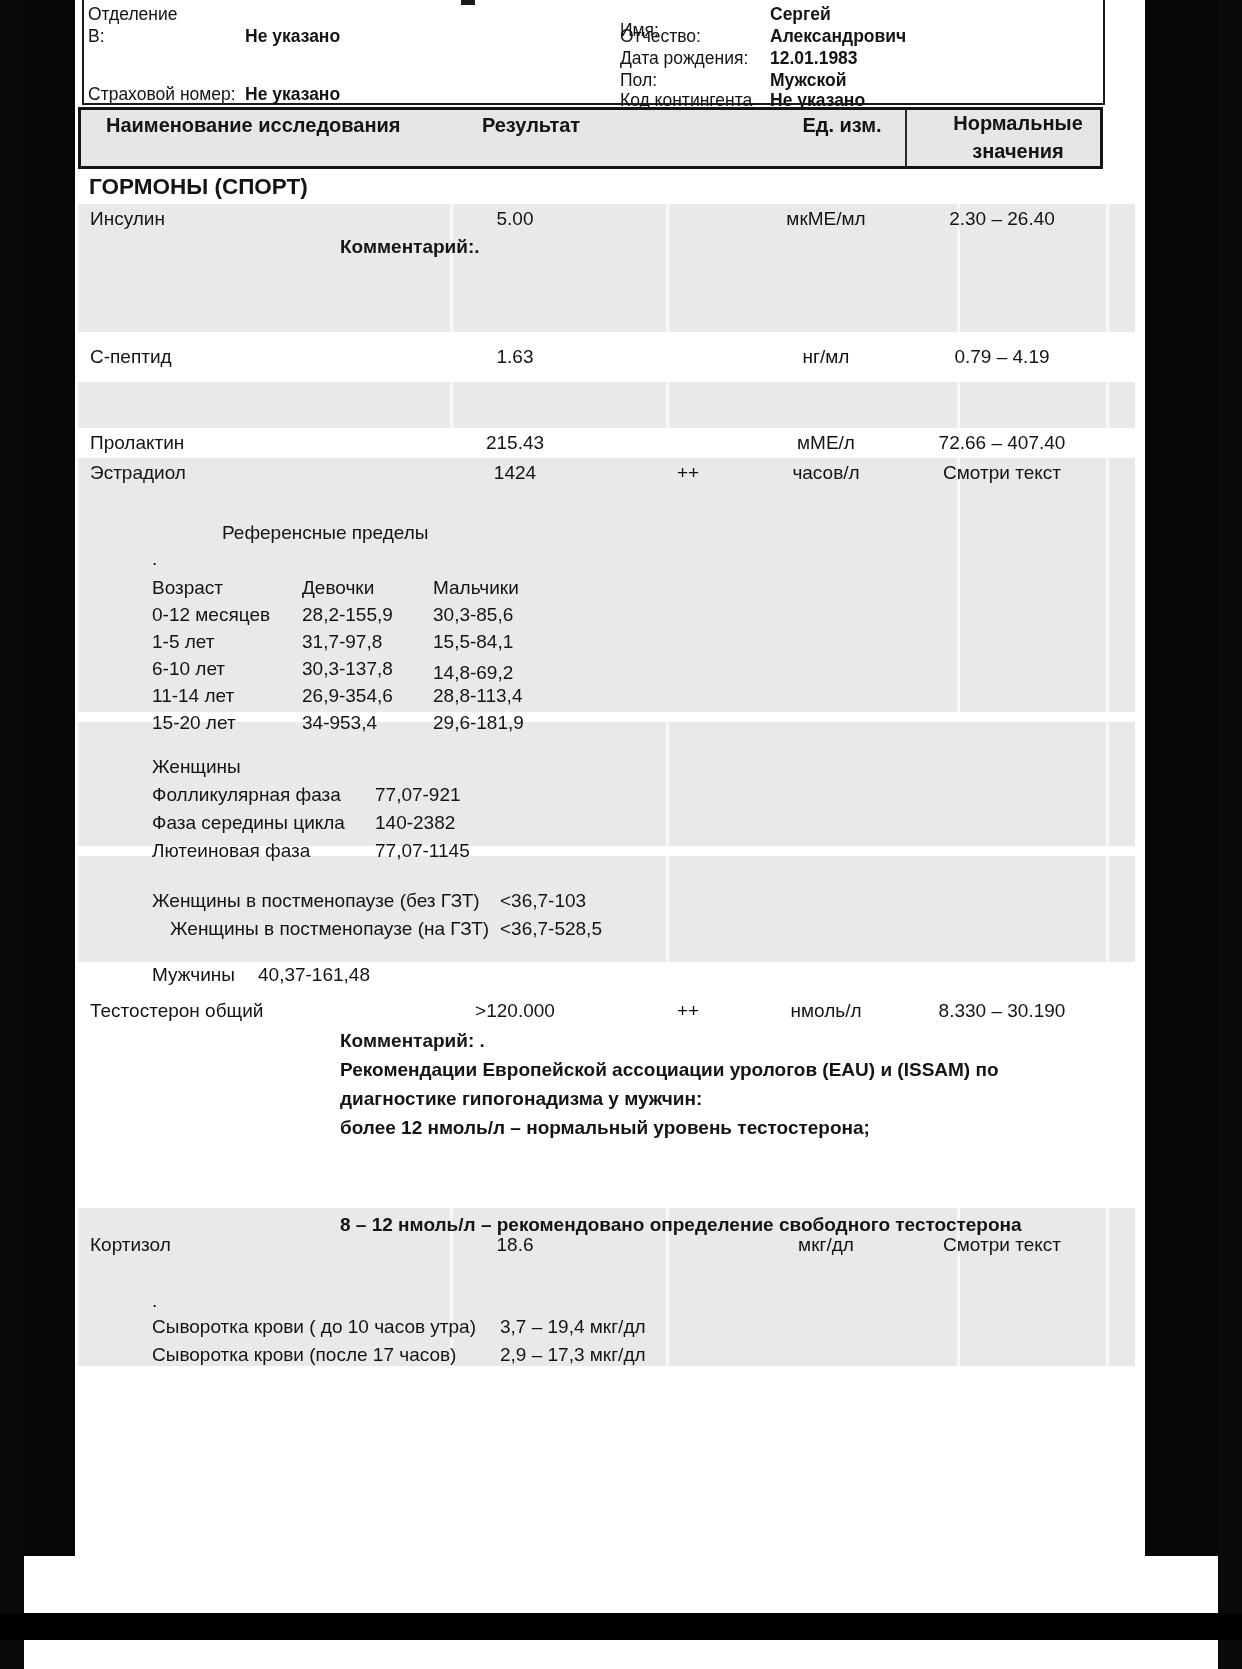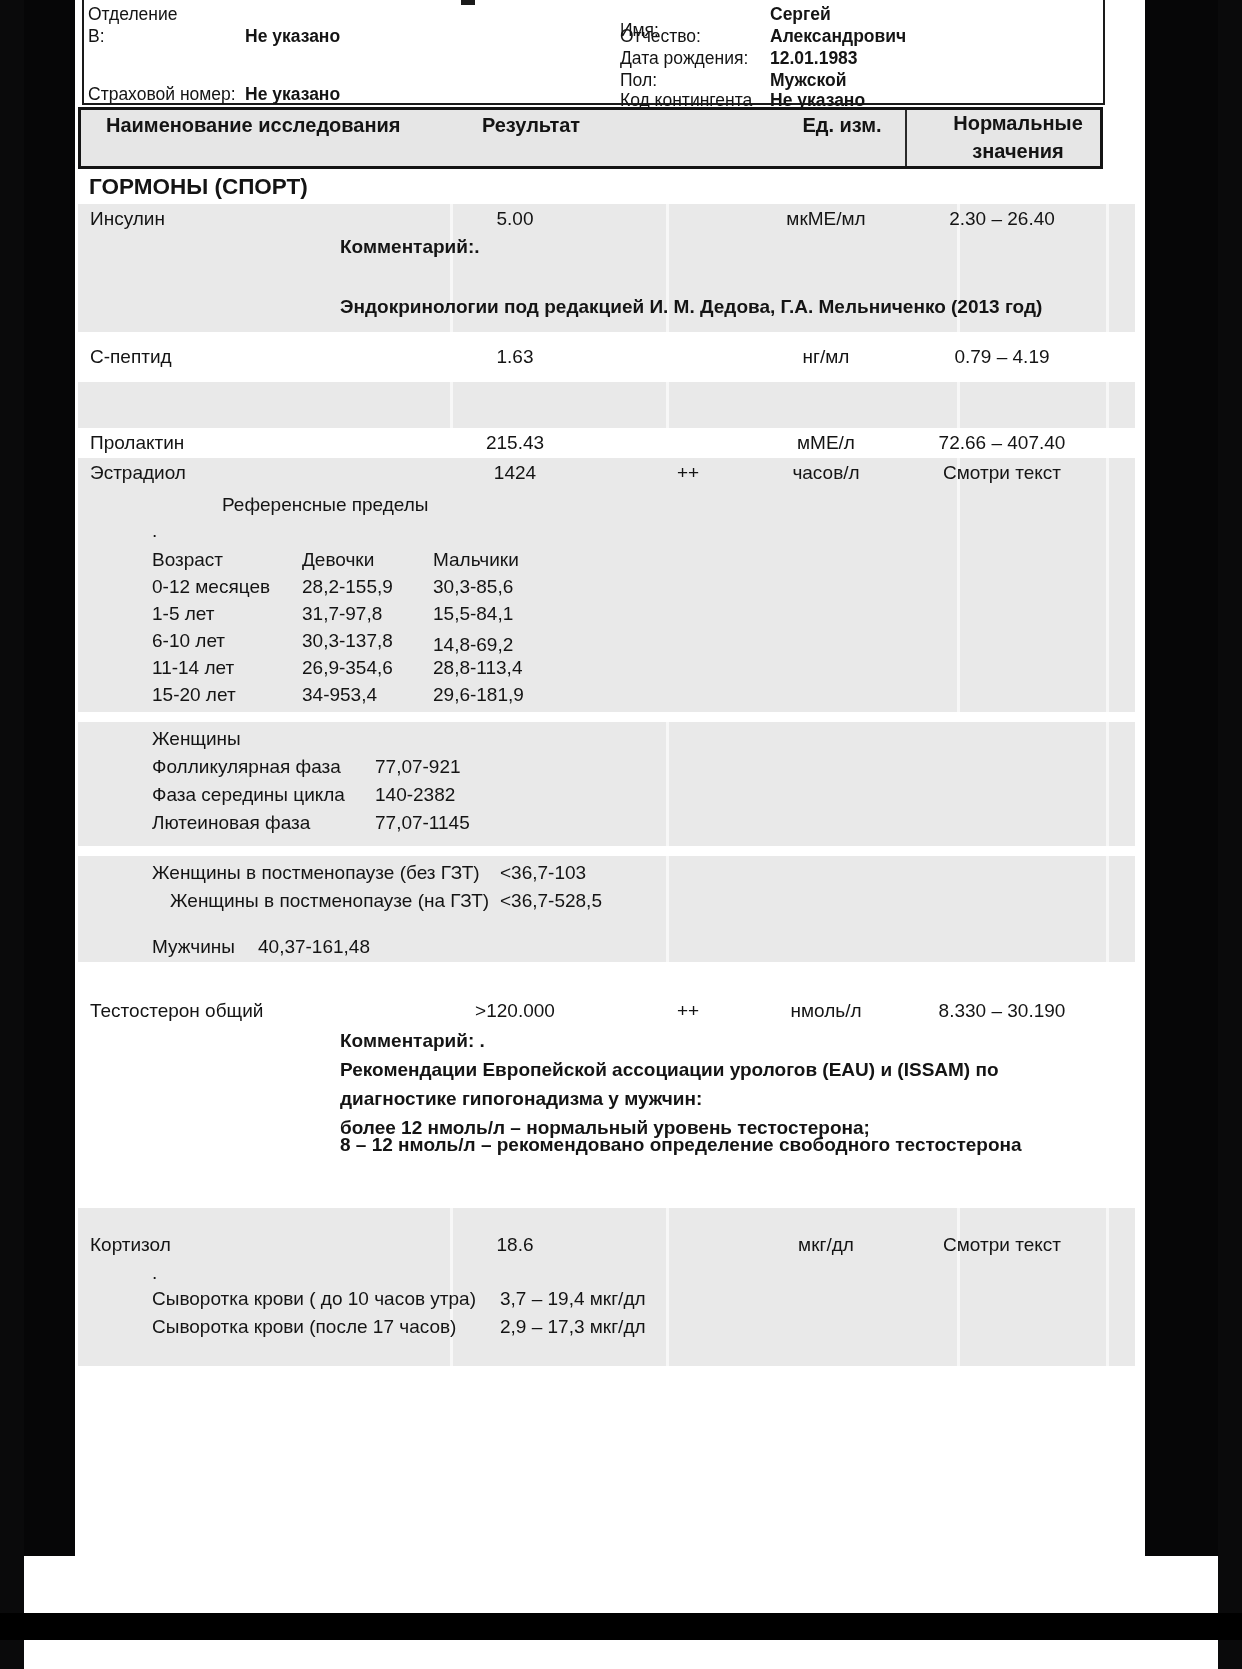--- a/index.html
+++ b/index.html
@@ -34,21 +34,21 @@
   .lab-row{position:absolute;left:0;width:1070px;height:28px;font-size:19px;white-space:nowrap;}
   .nm{position:absolute;left:15px;}
   .c-res{position:absolute;left:340px;width:200px;text-align:center;}
   .c-flag{position:absolute;left:573px;width:80px;text-align:center;}
   .c-unit{position:absolute;left:671px;width:160px;text-align:center;}
   .c-norm{position:absolute;left:817px;width:220px;text-align:center;}
 
   .section-title{position:absolute;left:14px;top:174px;font-size:22.5px;font-weight:700;white-space:nowrap;}
 
   .cmt{position:absolute;left:265px;font-size:19px;font-weight:700;white-space:nowrap;}
-  .ref{position:absolute;font-size:19px;white-space:nowrap;}
+  .ref{position:absolute;font-size:19px;white-space:nowrap;margin-top:28px;}
 </style>
 </head>
 <body>
 
 <div class="page">
   <div class="scan">
     <div class="content">
 
       <div class="band" style="top:204px;height:128px">
         <div class="seam s1"></div>
@@ -113,21 +113,20 @@
 
       <div class="section-title">ГОРМОНЫ (СПОРТ)</div>
 
       <div class="lab-row" style="top:208px">
         <span class="nm">Инсулин</span>
         <span class="c-res">5.00</span>
         <span class="c-unit">мкМЕ/мл</span>
         <span class="c-norm">2.30 – 26.40</span>
       </div>
       <div class="cmt" style="top:236px">Комментарий:.</div>
-      <div class="cmt" style="top:296px">Эндокринологии под редакцией И. М. Дедова, Г.А. Мельниченко (2013 год)</div>
 
       <div class="lab-row" style="top:346px">
         <span class="nm">С-пептид</span>
         <span class="c-res">1.63</span>
         <span class="c-unit">нг/мл</span>
         <span class="c-norm">0.79 – 4.19</span>
       </div>
 
       <div class="lab-row" style="top:432px">
         <span class="nm">Пролактин</span>
@@ -186,21 +185,21 @@
         <span class="nm">Тестостерон общий</span>
         <span class="c-res">&gt;120.000</span>
         <span class="c-flag">++</span>
         <span class="c-unit">нмоль/л</span>
         <span class="c-norm">8.330 – 30.190</span>
       </div>
       <div class="cmt" style="top:1030px">Комментарий: .</div>
       <div class="cmt" style="top:1059px">Рекомендации Европейской ассоциации урологов (EAU) и (ISSAM) по</div>
       <div class="cmt" style="top:1088px">диагностике гипогонадизма у мужчин:</div>
       <div class="cmt" style="top:1117px">более 12 нмоль/л – нормальный уровень тестостерона;</div>
-      <div class="cmt" style="top:1134px">8 – 12 нмоль/л – рекомендовано определение свободного тестостерона</div>
+      <div class="cmt" style="top:1214px">8 – 12 нмоль/л – рекомендовано определение свободного тестостерона</div>
 
       <div class="lab-row" style="top:1234px">
         <span class="nm">Кортизол</span>
         <span class="c-res">18.6</span>
         <span class="c-unit">мкг/дл</span>
         <span class="c-norm">Смотри текст</span>
       </div>
       <div class="ref" style="left:77px;top:1262px">.</div>
       <span class="ref" style="left:77px;top:1288px">Сыворотка крови ( до 10 часов утра)</span>
       <span class="ref" style="left:425px;top:1288px">3,7 – 19,4 мкг/дл</span>

